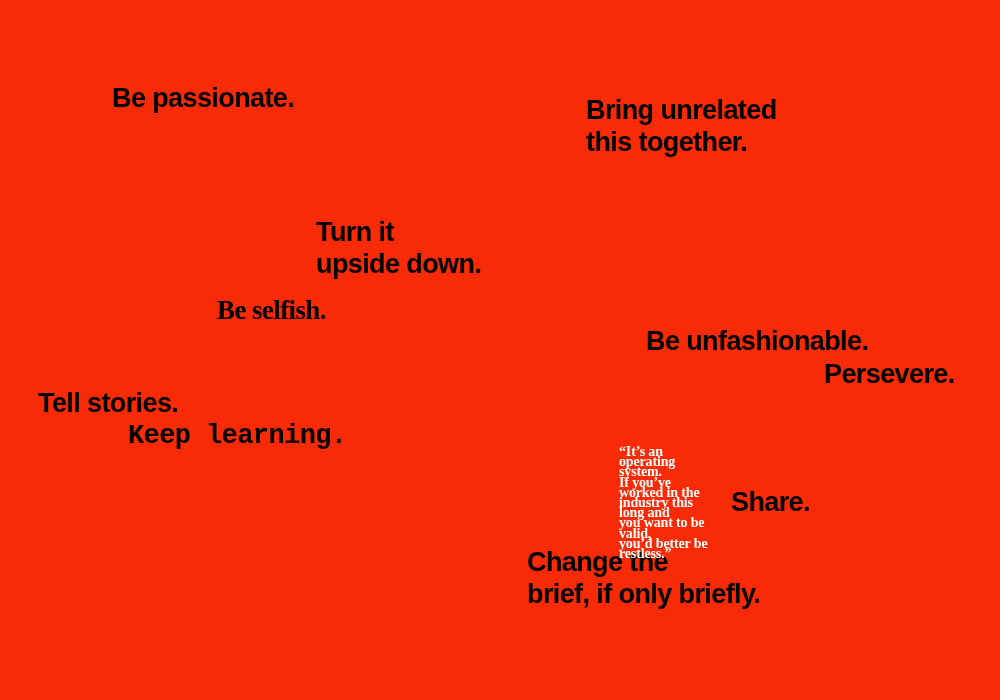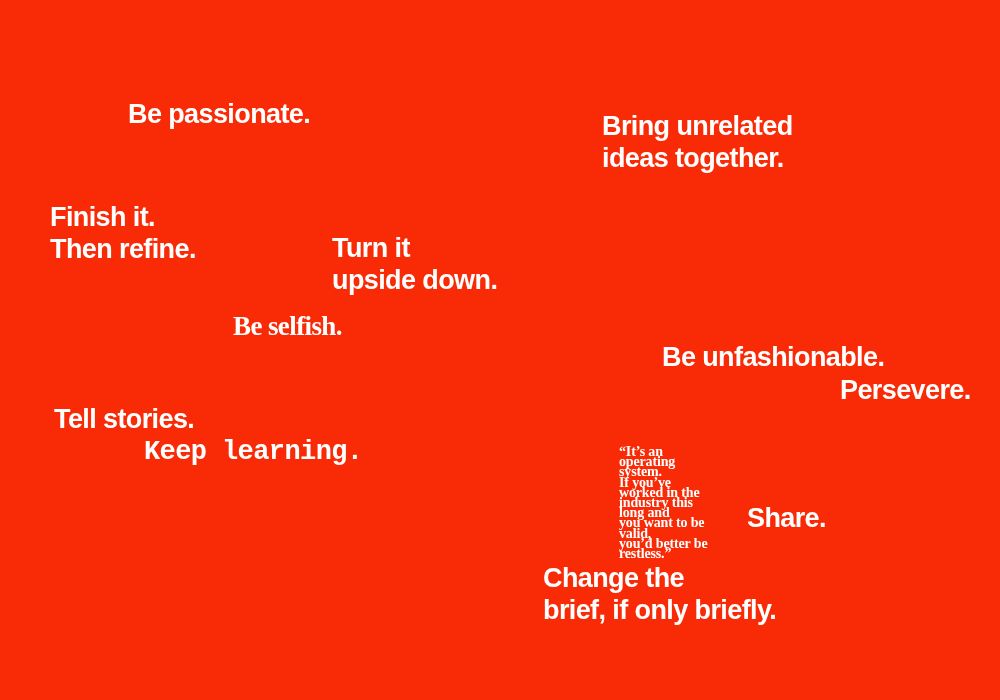--- a/index.html
+++ b/index.html
@@ -16,28 +16,28 @@
 
   #poster {
     position: relative;
     width: 1000px;
     height: 700px;
     background: #F82B06;
   }
 
   .maxim {
     position: absolute;
-    color: #ffffff;
+    color: #000000;
     font-family: "Liberation Sans", sans-serif;
     font-weight: 700;
     font-size: 27px;
     line-height: 32px;
     letter-spacing: -0.6px;
     white-space: pre-line;
-    margin: 16px;
+    margin: 0;
   }
 
   
   .m-passionate   { left: 112px; top:  82px; }
   .m-finish       { left:  34px; top: 185px; }
   .m-turn         { left: 316px; top: 216px; }
   .m-selfish      { left: 217px; top: 294px; font-family: Liberation Serif, serif; }
   .m-tell         { left:  38px; top: 387px; }
   .m-keep         { left: 128px; top: 420px; font-family: Liberation Mono, monospace; }
 
@@ -64,34 +64,32 @@
     margin: 0;
   }
 </style>
 </head>
 <body>
 
 <div id="poster">
 
   <p class="maxim m-passionate">Be passionate.</p>
 
-  <p class="maxim m-finish">Finish it.
-Then refine.</p>
 
   <p class="maxim m-turn">Turn it
 upside down.</p>
 
   <p class="maxim m-selfish">Be selfish.</p>
 
   <p class="maxim m-tell">Tell stories.</p>
 
   <p class="maxim m-keep">Keep learning.</p>
 
   <p class="maxim m-bring">Bring unrelated
-ideas together.</p>
+this together.</p>
 
 
   <p class="maxim m-unfashion">Be unfashionable.</p>
 
   <p class="maxim m-persevere">Persevere.</p>
 
   <p class="maxim m-share">Share.</p>
 
   <p class="maxim m-change">Change the
 brief, if only briefly.</p>

